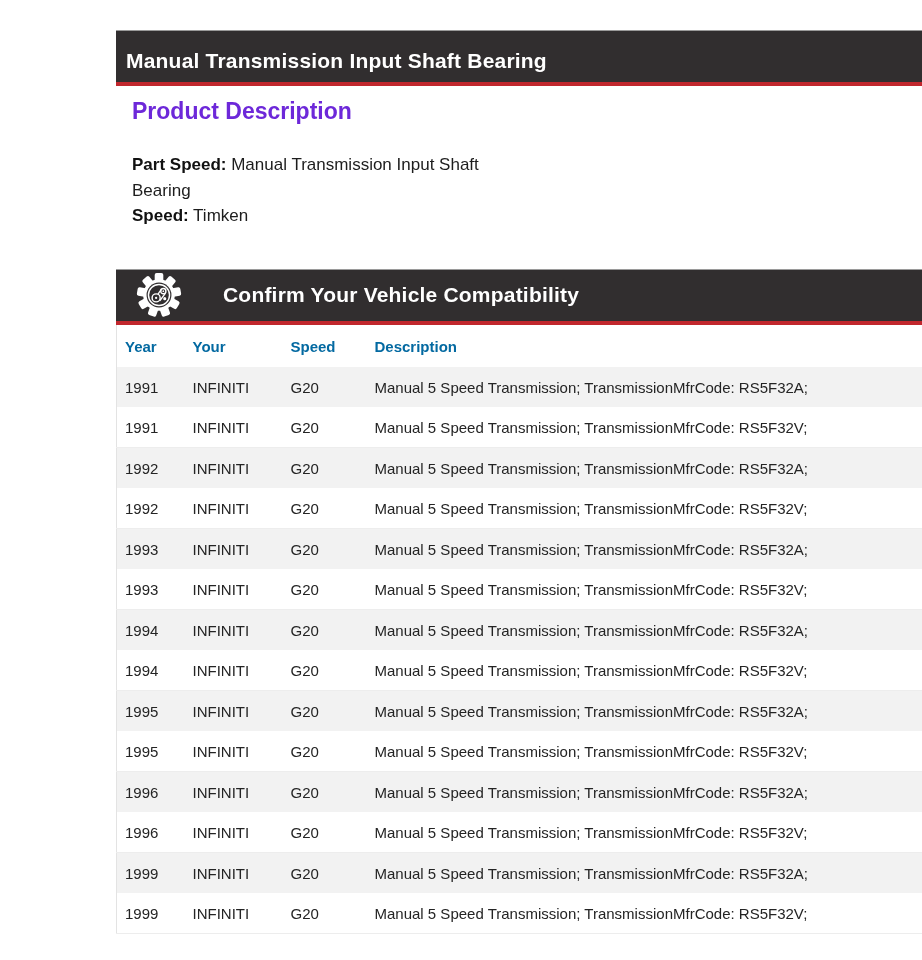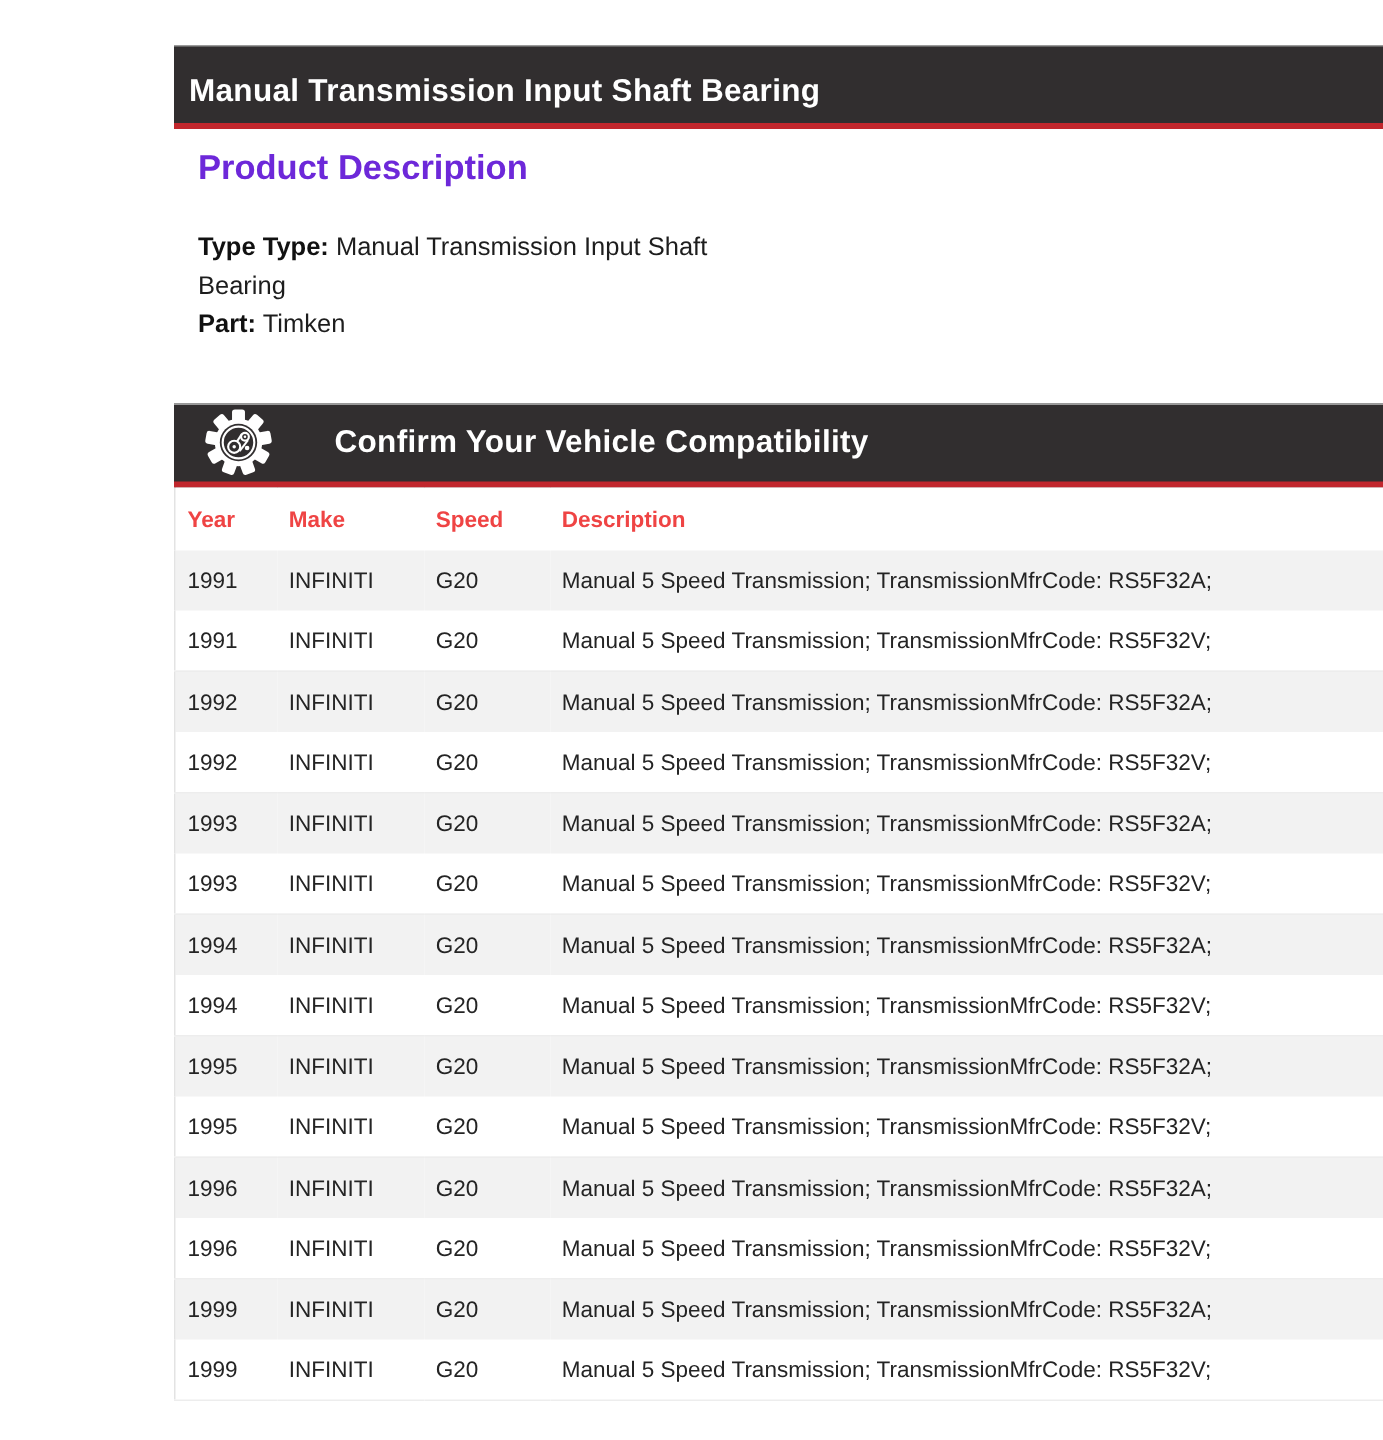--- a/index.html
+++ b/index.html
@@ -81,21 +81,21 @@
     border-collapse: collapse;
     font-size: 15px;
     color: #242424;
     border-left: 1px solid #e3e3e3;
     border-right: 1px solid #e3e3e3;
     border-bottom: 1px solid #e3e3e3;
   }
   table.compat th {
     text-align: left;
     font-weight: bold;
-    color: #ef4444;
+    color: #0369a1;
     padding: 13px 8px 12px 8px;
     background: #ffffff;
   }
   table.compat td {
     padding: 12px 8px 11px 8px;
   }
   table.compat tbody tr {
     border-bottom: 1px solid #ededed;
   }
   table.compat tbody tr:nth-child(odd) {
@@ -111,22 +111,22 @@
 
 <div class="content">
 
   <header class="bar title-bar">
     <h1 class="bar-title">Manual Transmission Input Shaft Bearing</h1>
   </header>
 
   <section class="desc-section">
     <h2 class="desc-heading">Product Description</h2>
     <div class="desc-fields">
-        <div class="field"><b>Type Type:</b> Manual Transmission Input Shaft Bearing</div>
-        <div class="field"><b>Part:</b> Timken</div>
+        <div class="field"><b>Part Speed:</b> Manual Transmission Input Shaft Bearing</div>
+        <div class="field"><b>Speed:</b> Timken</div>
       </div>
   </section>
 
   <section>
     <header class="bar compat-bar">
       <span class="icon-wrap">
         <svg viewBox="-24 -24 48 48" width="46" height="46" aria-hidden="true">
           <g fill="#ffffff">
             <g id="teeth">
               <rect x="-4.5" y="-23" width="9" height="10" rx="2"></rect>
@@ -159,21 +159,21 @@
     <table class="compat">
       <colgroup>
         <col class="c-year">
           <col class="c-make">
           <col class="c-model">
           <col class="c-app">
       </colgroup>
       <thead>
         <tr>
             <th>Year</th>
-            <th>Make</th>
+            <th>Your</th>
             <th>Speed</th>
             <th>Description</th>
           </tr>
       </thead>
       <tbody>
           <tr>
             <td>1991</td>
             <td>INFINITI</td>
             <td>G20</td>
             <td>Manual 5 Speed Transmission; TransmissionMfrCode: RS5F32A;</td>

